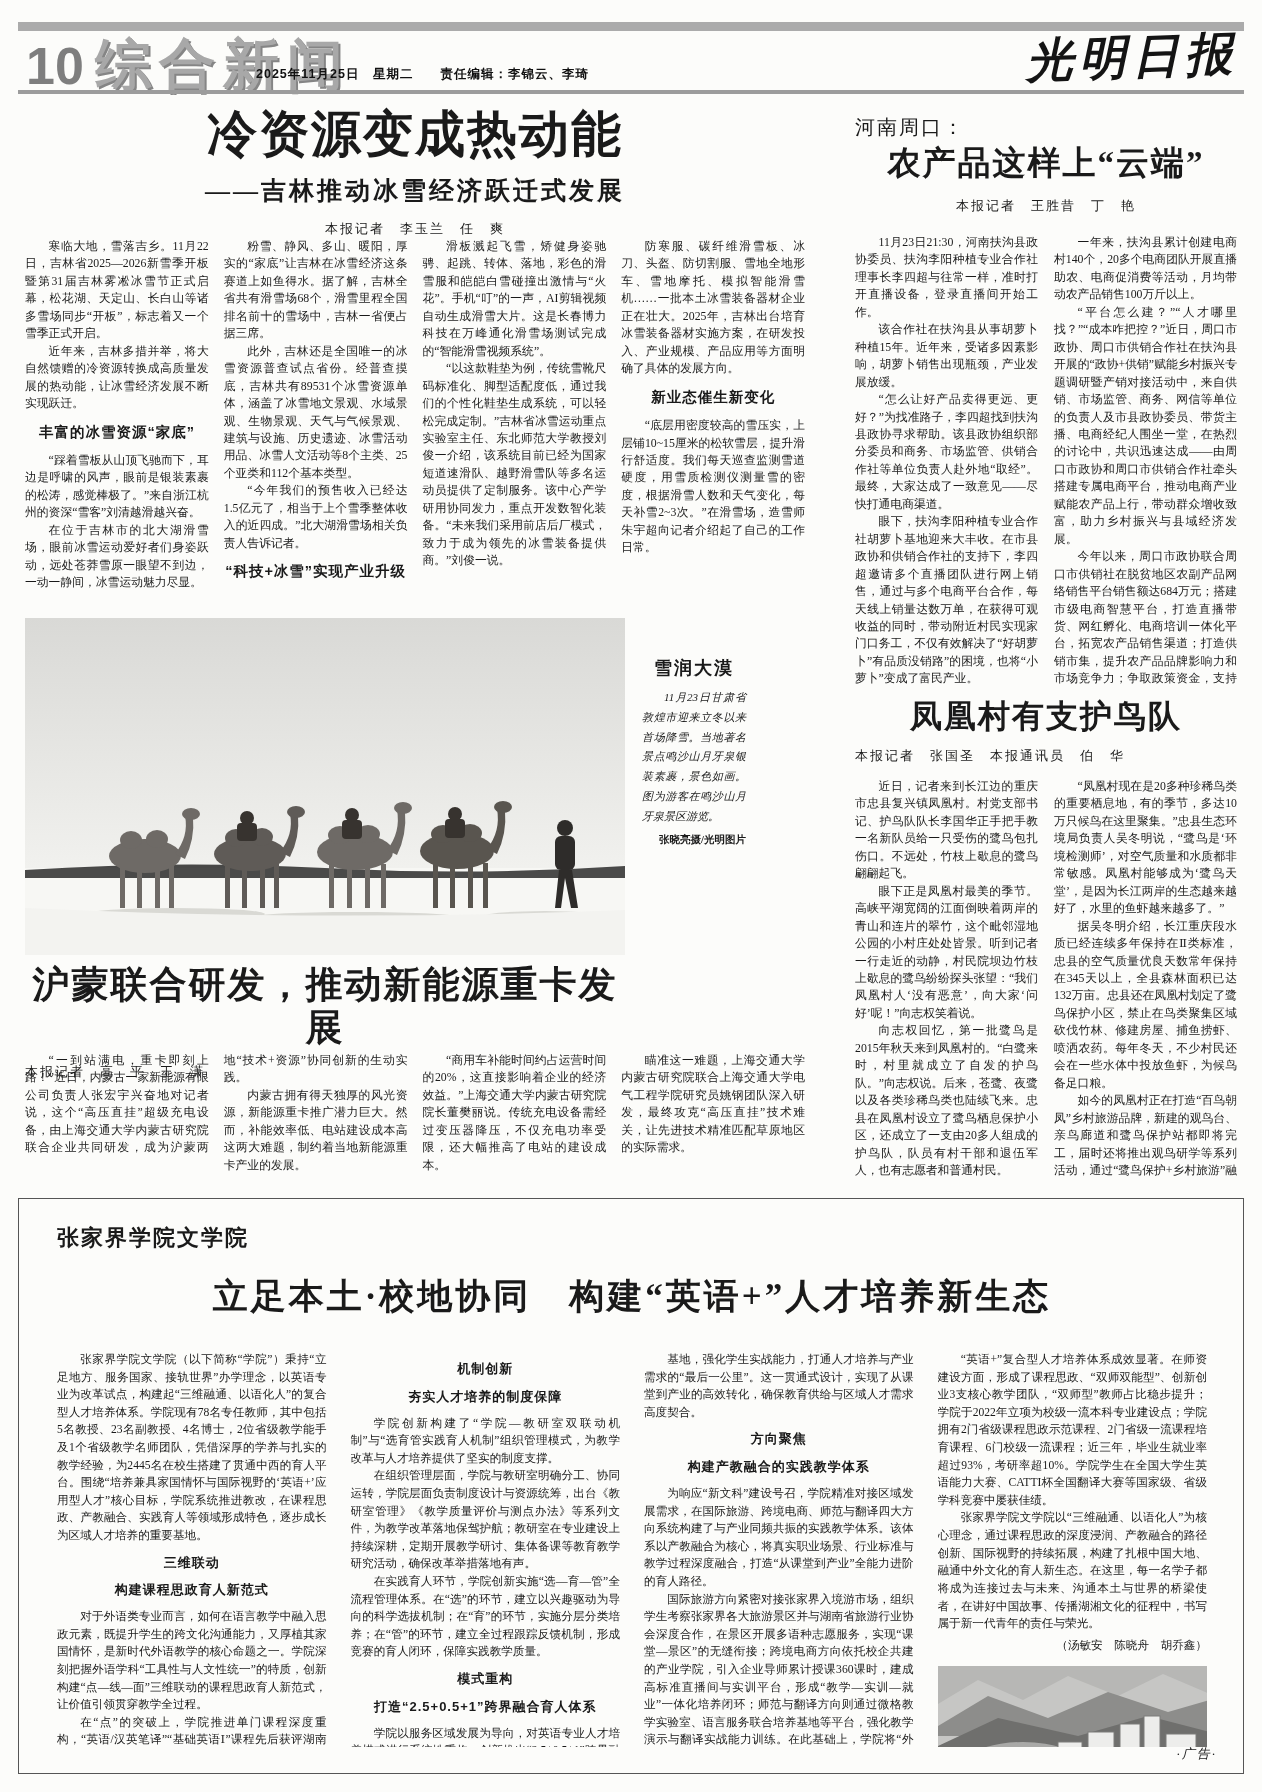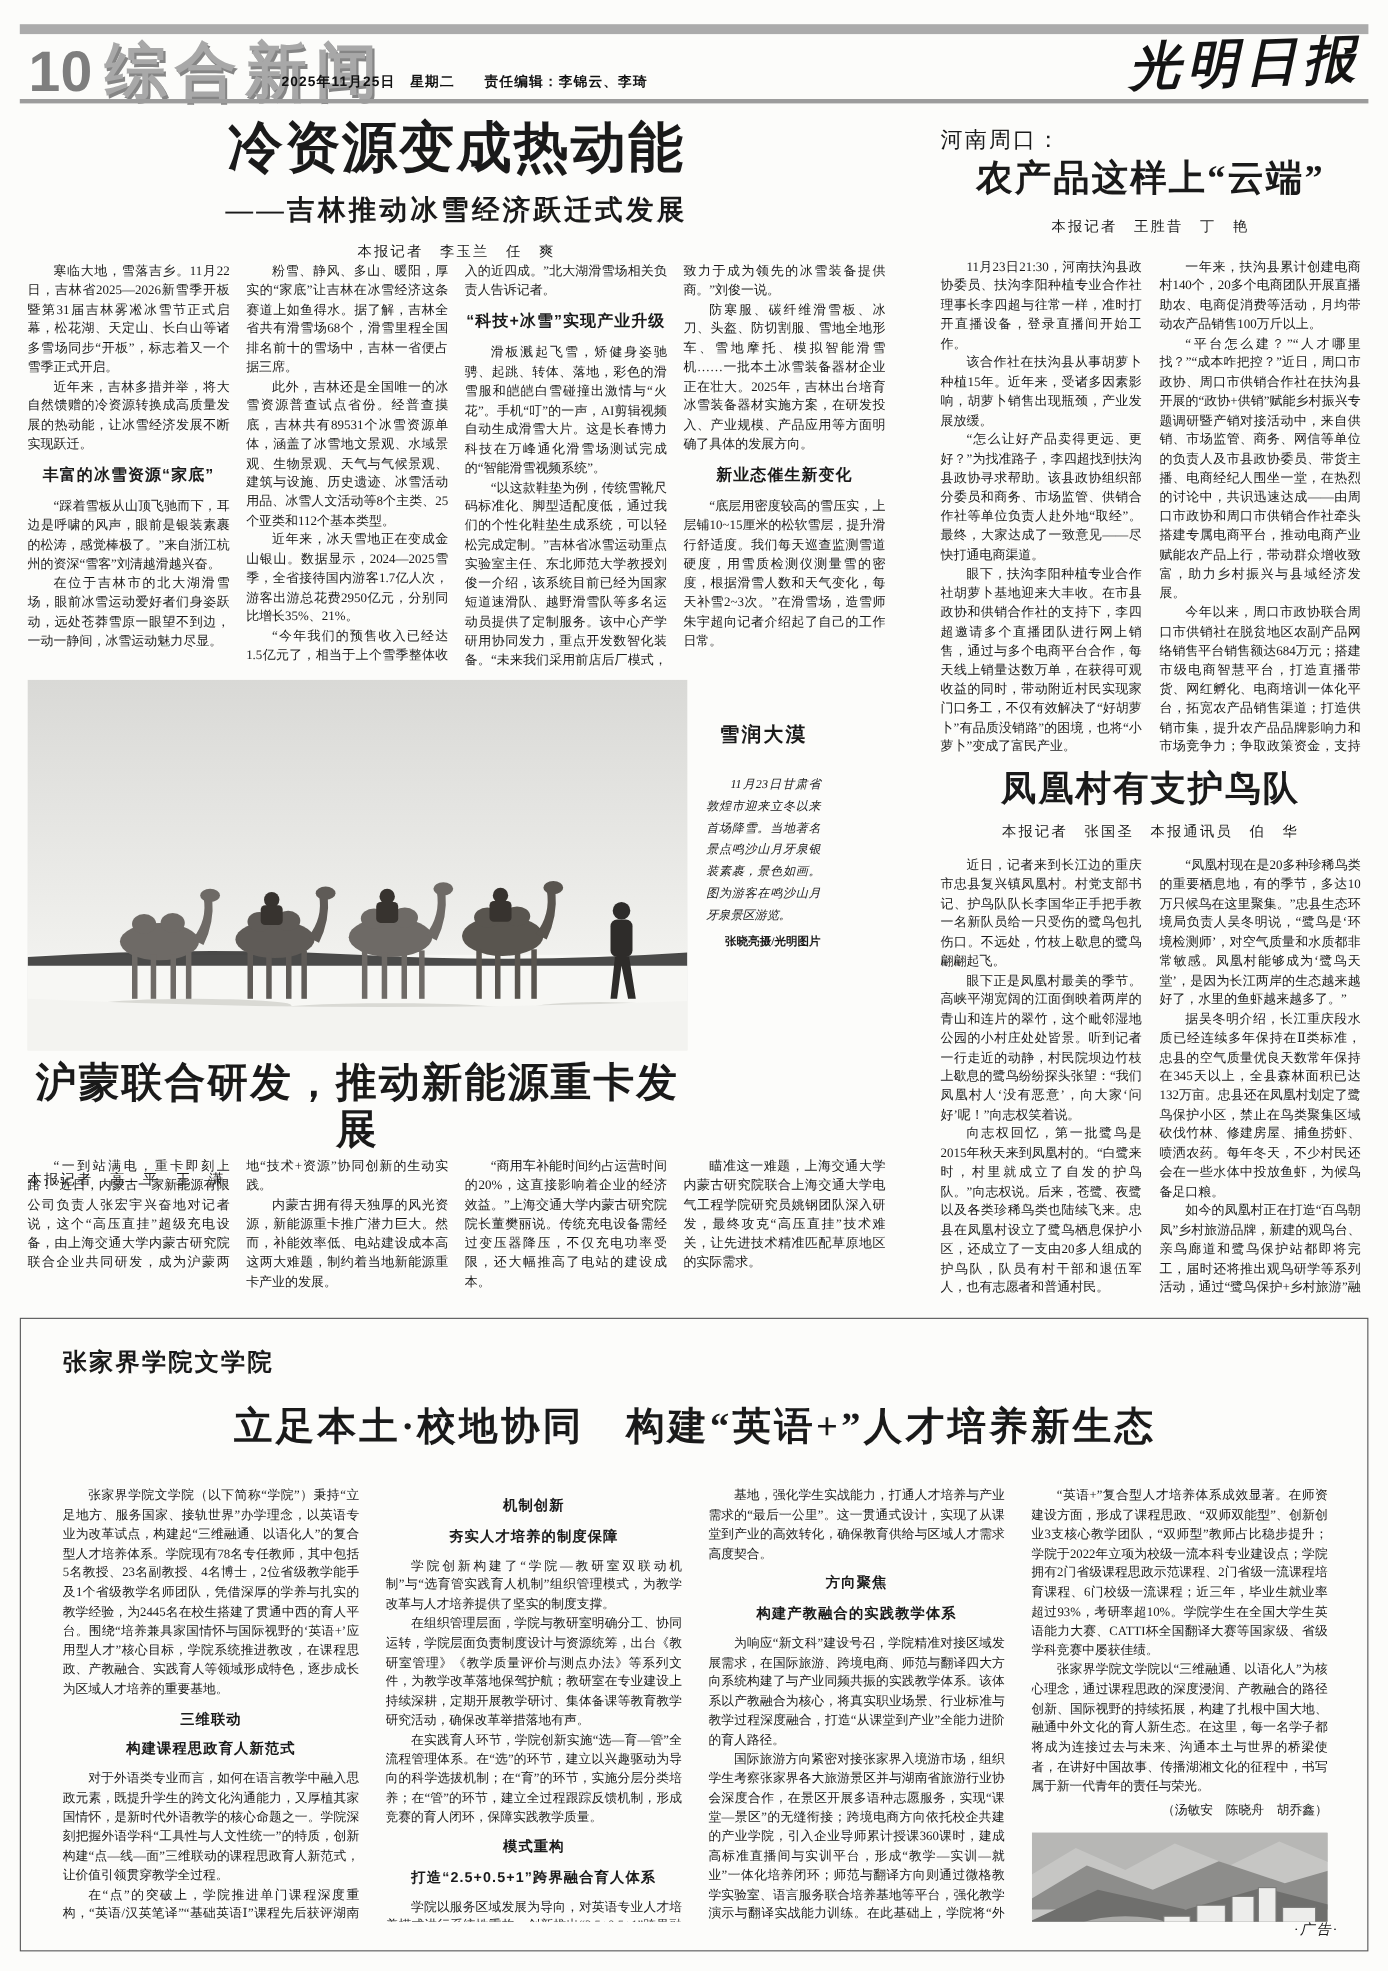--- a/index.html
+++ b/index.html
@@ -34,27 +34,27 @@
   .jilin-body{left:25px;top:238px;width:780px;height:372px;column-count:4;column-gap:15px;}
   
   .zk-head{left:855px;top:114px;width:382px;}
   .zk-headline{font-size:33px;margin-top:4px;}
   .zk-byline{text-align:center;margin-top:14px;}
   .zk-body{left:855px;top:234px;width:382px;height:468px;column-count:2;column-gap:16px;}
   
   .photo{left:25px;top:618px;width:600px;height:337px;overflow:hidden;background:#ededeb;}
   .caption{left:642px;top:656px;width:104px;}
   .caption-title{font-family:"Liberation Sans","DejaVu Sans",sans-serif;font-weight:bold;
-           font-size:18px;text-align:center;letter-spacing:2px;margin-bottom:24px;}
+           font-size:18px;text-align:center;letter-spacing:2px;margin-bottom:8px;}
   .caption-text{font-size:11px;line-height:1.8;text-align:justify;font-style:italic;text-indent:2em;}
   .caption-credit{font-size:10.5px;font-weight:bold;text-align:right;margin-top:6px;}
   
   .fh-head{left:855px;top:698px;width:382px;}
   .fh-headline{font-size:32px;}
-  .fh-byline{margin-top:12px;text-align:center;}
+  .fh-byline{margin-top:12px;}
   .fh-body{left:855px;top:778px;width:382px;height:407px;column-count:2;column-gap:16px;}
   
   .hm-head{left:25px;top:964px;width:600px;text-align:center;}
   .hm-headline{font-size:37px;}
   .hm-byline{text-align:left;margin-top:14px;}
   .hm-body{left:25px;top:1052px;width:780px;height:136px;column-count:4;column-gap:15px;}
   
   .ad-box{left:18px;top:1198px;width:1224px;height:574px;border:1px solid #555;background:#fcfcfa;}
   .ad-org{position:absolute;left:38px;top:24px;font-family:"Liberation Sans","DejaVu Sans",sans-serif;
           font-weight:bold;font-size:22px;letter-spacing:2px;}
@@ -85,21 +85,20 @@
     <div class="byline jilin-byline">本报记者　李玉兰　任　爽</div>
   </div>
   <div class="abs body-text jilin-body">
       <p class="para">寒临大地，雪落吉乡。11月22日，吉林省2025—2026新雪季开板暨第31届吉林雾凇冰雪节正式启幕，松花湖、天定山、长白山等诸多雪场同步“开板”，标志着又一个雪季正式开启。</p>
       <p class="para">近年来，吉林多措并举，将大自然馈赠的冷资源转换成高质量发展的热动能，让冰雪经济发展不断实现跃迁。</p>
       <div class="subhead">丰富的冰雪资源“家底”</div>
       <p class="para">“踩着雪板从山顶飞驰而下，耳边是呼啸的风声，眼前是银装素裹的松涛，感觉棒极了。”来自浙江杭州的资深“雪客”刘清越滑越兴奋。</p>
       <p class="para">在位于吉林市的北大湖滑雪场，眼前冰雪运动爱好者们身姿跃动，远处苍莽雪原一眼望不到边，一动一静间，冰雪运动魅力尽显。</p>
       <p class="para">粉雪、静风、多山、暖阳，厚实的“家底”让吉林在冰雪经济这条赛道上如鱼得水。据了解，吉林全省共有滑雪场68个，滑雪里程全国排名前十的雪场中，吉林一省便占据三席。</p>
       <p class="para">此外，吉林还是全国唯一的冰雪资源普查试点省份。经普查摸底，吉林共有89531个冰雪资源单体，涵盖了冰雪地文景观、水域景观、生物景观、天气与气候景观、建筑与设施、历史遗迹、冰雪活动用品、冰雪人文活动等8个主类、25个亚类和112个基本类型。</p>
-      <p class="para">近年来，冰天雪地正在变成金山银山。数据显示，2024—2025雪季，全省接待国内游客1.7亿人次，游客出游总花费2950亿元，分别同比增长35%、21%。</p>
       <p class="para">“今年我们的预售收入已经达1.5亿元了，相当于上个雪季整体收入的近四成。”北大湖滑雪场相关负责人告诉记者。</p>
       <div class="subhead">“科技+冰雪”实现产业升级</div>
       <p class="para">滑板溅起飞雪，矫健身姿驰骋、起跳、转体、落地，彩色的滑雪服和皑皑白雪碰撞出激情与“火花”。手机“叮”的一声，AI剪辑视频自动生成滑雪大片。这是长春博力科技在万峰通化滑雪场测试完成的“智能滑雪视频系统”。</p>
       <p class="para">“以这款鞋垫为例，传统雪靴尺码标准化、脚型适配度低，通过我们的个性化鞋垫生成系统，可以轻松完成定制。”吉林省冰雪运动重点实验室主任、东北师范大学教授刘俊一介绍，该系统目前已经为国家短道速滑队、越野滑雪队等多名运动员提供了定制服务。该中心产学研用协同发力，重点开发数智化装备。“未来我们采用前店后厂模式，致力于成为领先的冰雪装备提供商。”刘俊一说。</p>
       <p class="para">防寒服、碳纤维滑雪板、冰刀、头盔、防切割服、雪地全地形车、雪地摩托、模拟智能滑雪机……一批本土冰雪装备器材企业正在壮大。2025年，吉林出台培育冰雪装备器材实施方案，在研发投入、产业规模、产品应用等方面明确了具体的发展方向。</p>
       <div class="subhead">新业态催生新变化</div>
       <p class="para">“底层用密度较高的雪压实，上层铺10~15厘米的松软雪层，提升滑行舒适度。我们每天巡查监测雪道硬度，用雪质检测仪测量雪的密度，根据滑雪人数和天气变化，每天补雪2~3次。”在滑雪场，造雪师朱宇超向记者介绍起了自己的工作日常。</p>
     </div>
 
   <div class="abs zk-head">

